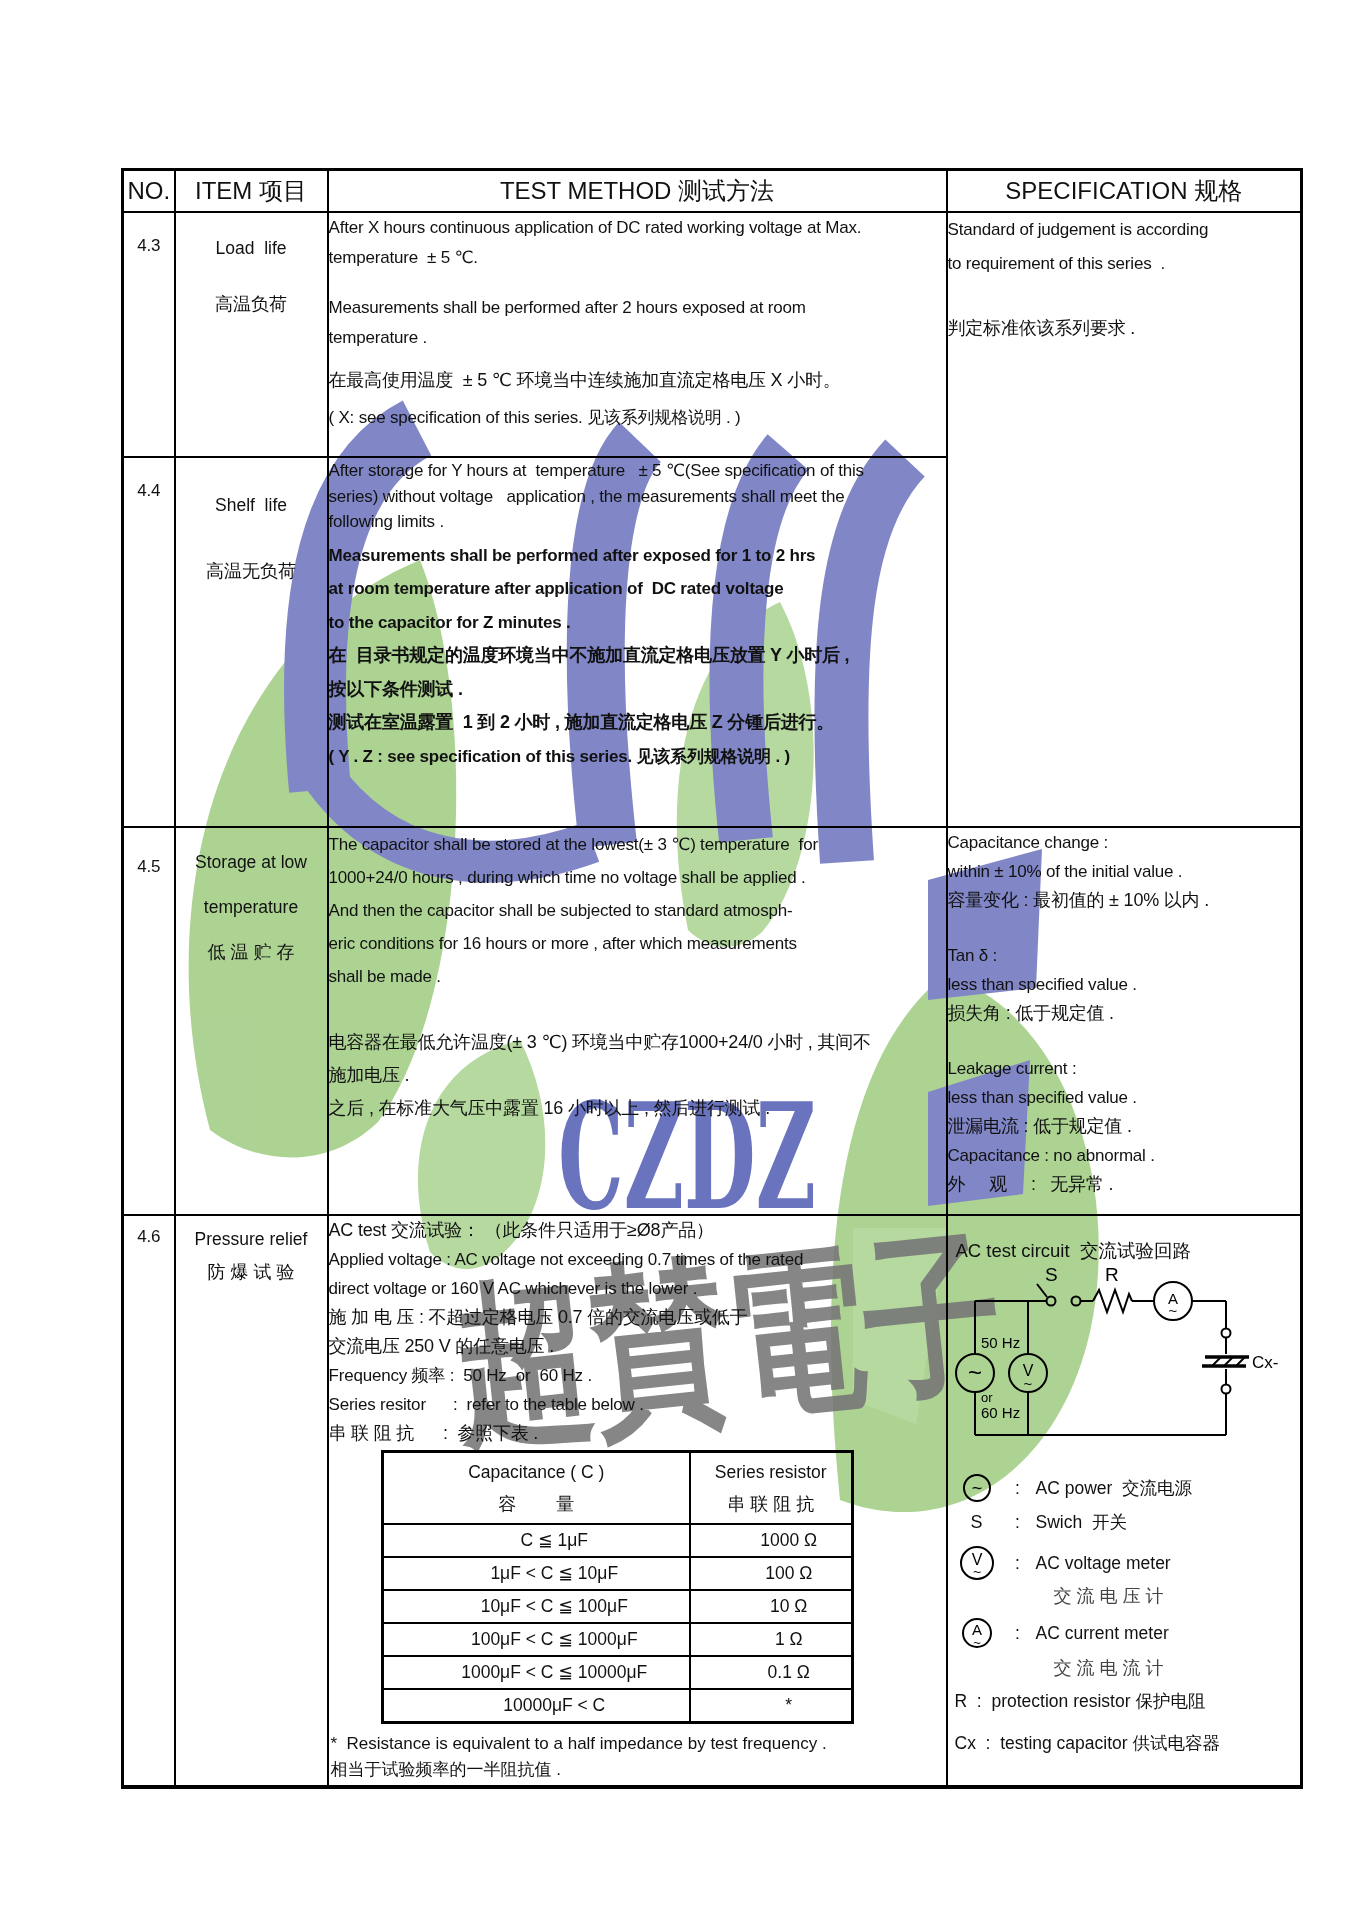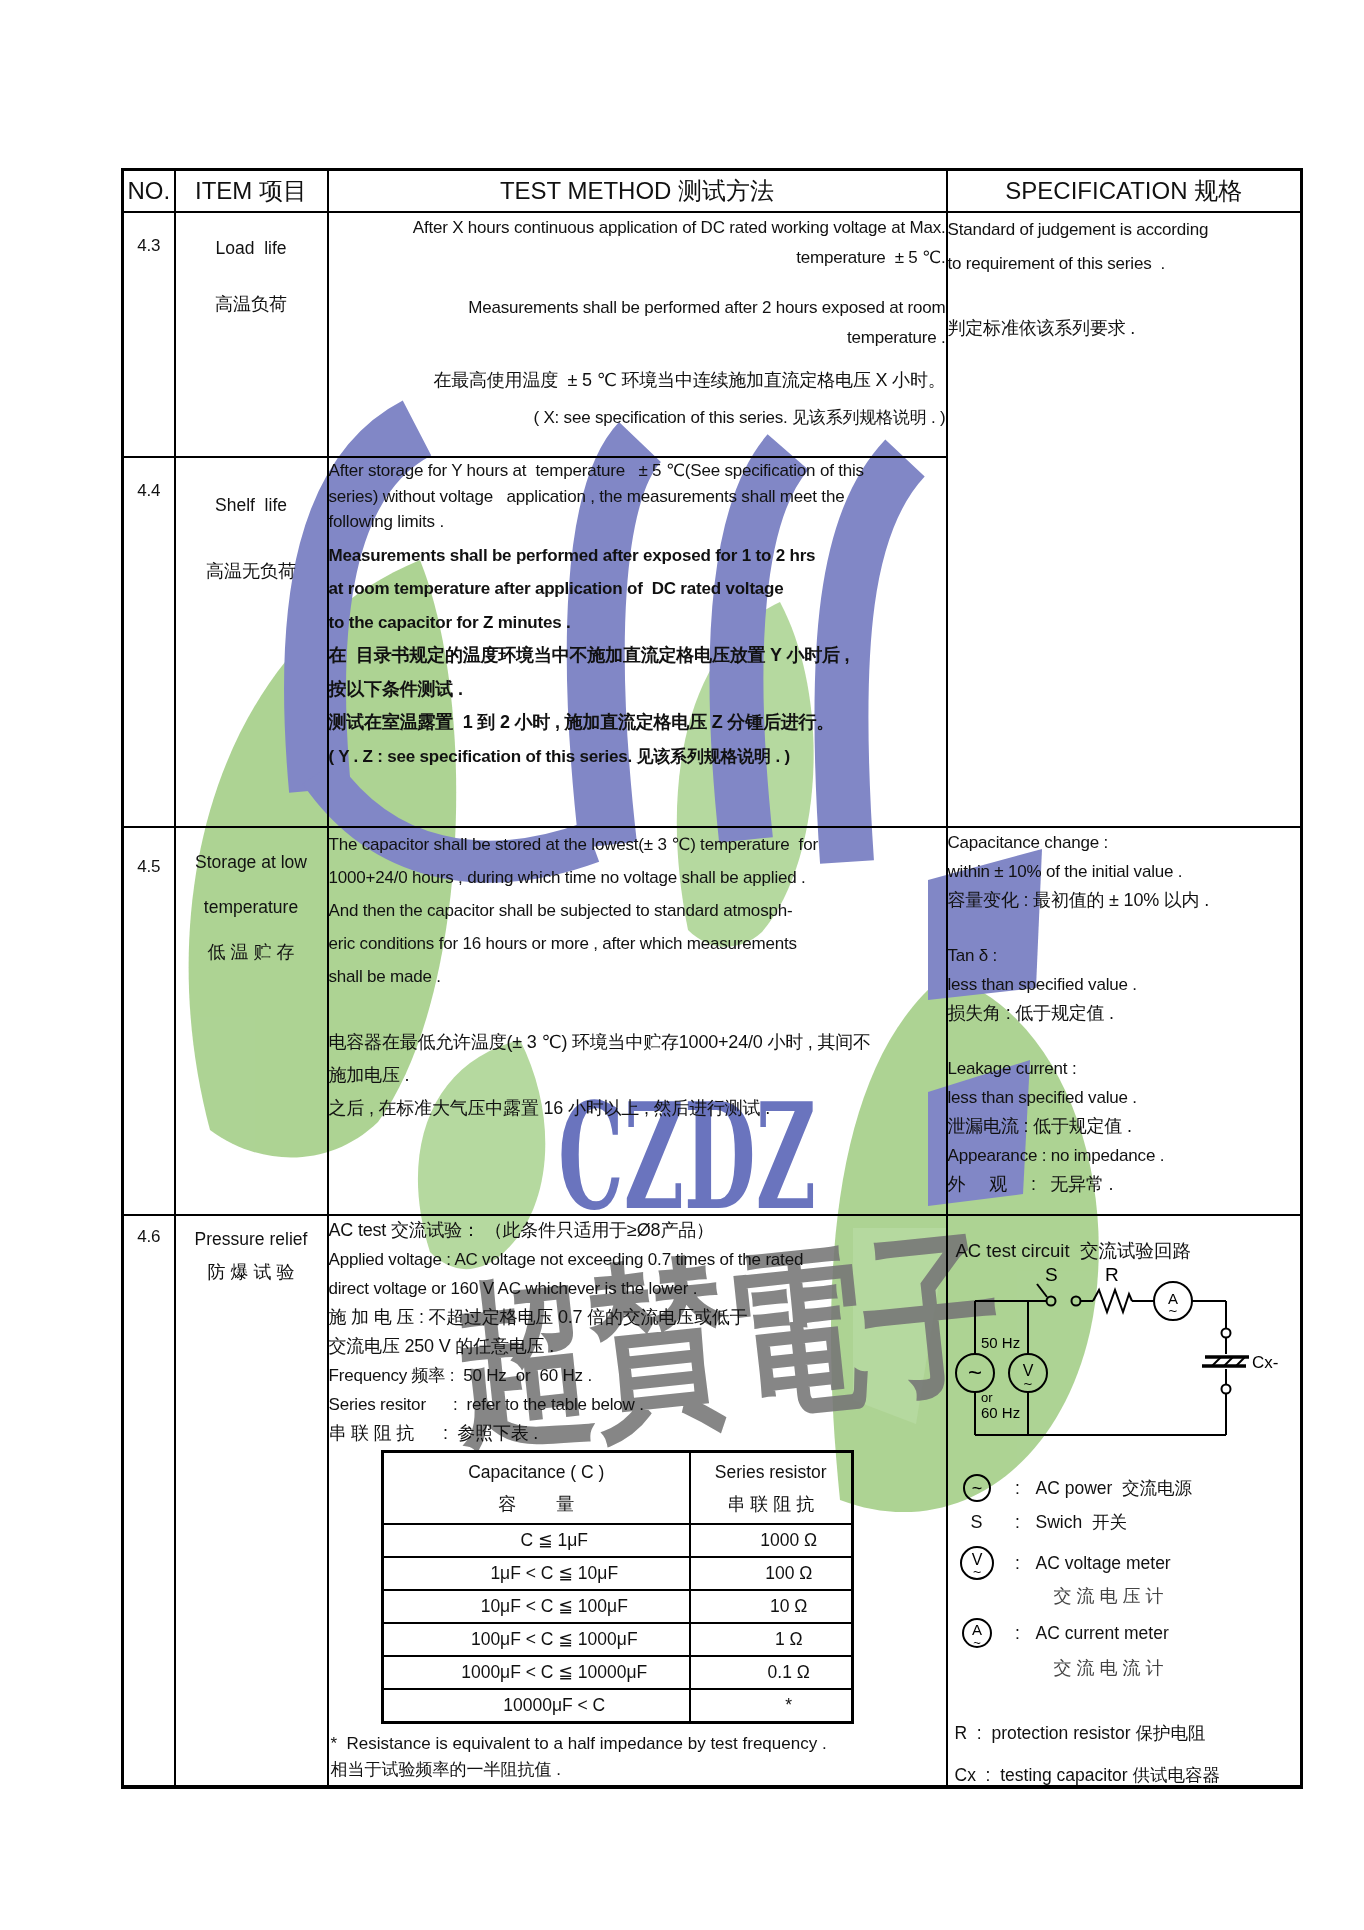--- a/index.html
+++ b/index.html
@@ -12,21 +12,21 @@
   table.main td,table.main th{border:2px solid #000;vertical-align:top;padding:0;overflow:hidden;background:transparent;}
   table.main th{height:40px;vertical-align:middle;text-align:center;font-weight:normal;font-size:24px;}
   .ln{white-space:pre;line-height:30px;font-size:17px;letter-spacing:-0.2px;}
   .cjk{font-size:18px;}
   .c-no{ text-align:center;font-size:17.5px;}
   .c-item{text-align:center;font-size:17.5px;}
   .c-m{padding-left:7px;}
   .c-spec{padding-left:9px;font-size:17px;}
   .gap8{height:8px;} .gap20{height:20px;}
   .gap26{height:26px;} .gap30{height:30px;} .gap33{height:33px;} .gap40{height:40px;}
-  .m43 .ln{line-height:30px;text-align:right;} .m43{padding-top:20px;}
+  .m43 .ln{line-height:30px;} .m43{padding-top:20px;}
   .m43 .big{line-height:38px;}
   .m44{padding-top:5px;} .m44 .p1 .ln{line-height:25.5px;}
   .m44 .sp{margin-top:8px;line-height:25.5px;font-weight:bold;}
   .m45{padding-top:8px;} .m45 .ln{line-height:33px;}
   .m46{padding-top:2px;} .m46 .ln{line-height:29px;}
   .spec4344{padding-top:52px;} .spec4344 .ln{line-height:34px;}
   .spec45{padding-top:8px;} .spec45 .ln{line-height:29px;}
   .item-en{line-height:26px;white-space:pre;}
   .item-cn{line-height:26px;white-space:pre;font-size:18px;}
   table.rt{border-collapse:collapse;table-layout:fixed;margin-left:52px;margin-top:2px;
@@ -35,21 +35,21 @@
   table.rt .hrow td{height:70px;line-height:32px;}
   table.rt .drow td{height:31px;padding-left:36px;}
   .fnote{white-space:pre;font-size:17px;line-height:30px;margin-top:5px;padding-left:2px;}
   .spec46{position:relative;padding:0;}
   .circ-title{position:absolute;left:8px;top:22px;font-size:18.5px;white-space:pre;}
   .circ{position:absolute;left:2px;top:52px;}
   .lgrow{position:absolute;left:6px;display:flex;align-items:center;font-size:17.5px;white-space:pre;}
   .lgicon{width:46px;display:flex;justify-content:center;}
   .lgcolon{width:36px;text-align:center;}
   .lgsub{position:absolute;left:106px;font-size:18px;white-space:pre;color:#444;}
-  .lgplain{position:absolute;left:7px;font-size:17.5px;white-space:pre;margin-top:32px;}
+  .lgplain{position:absolute;left:7px;font-size:17.5px;white-space:pre;}
 </style>
 </head>
 <body>
 
 <div id="page">
 
   <svg class="wm" width="1364" height="1930" viewBox="0 0 1364 1930">
     <g opacity="0.95">
       <path d="M210,1130 C150,905 215,645 420,560 C478,705 468,1000 378,1122 C328,1170 258,1166 210,1130 Z" fill="#a9d18e"></path>
       <path d="M688,930 C658,782 688,645 780,602 C832,700 822,862 762,932 C740,952 710,952 688,930 Z" fill="#b2d79a"></path>
@@ -160,21 +160,21 @@
         <div class="ln">within ± 10% of the initial value .</div>
         <div class="ln cjk">容量变化 : 最初值的 ± 10% 以内 .</div>
         <div class="gap26"></div>
         <div class="ln">Tan δ :</div>
         <div class="ln">less than specified value .</div>
         <div class="ln cjk">损失角 : 低于规定值 .</div>
         <div class="gap26"></div>
         <div class="ln">Leakage current :</div>
         <div class="ln">less than specified value .</div>
         <div class="ln cjk">泄漏电流 : 低于规定值 .</div>
-        <div class="ln">Appearance : no impedance .</div>
+        <div class="ln">Capacitance : no abnormal .</div>
         <div class="ln cjk">外     观     :   无异常 .</div>
       </td>
     </tr>
 
     <tr style="height:572px">
       <td class="c-no">
         <div class="ln" style="padding-top:6px">4.6</div>
       </td>
       <td class="c-item">
         <div class="item-en" style="padding-top:8px;line-height:30px">Pressure relief</div>

